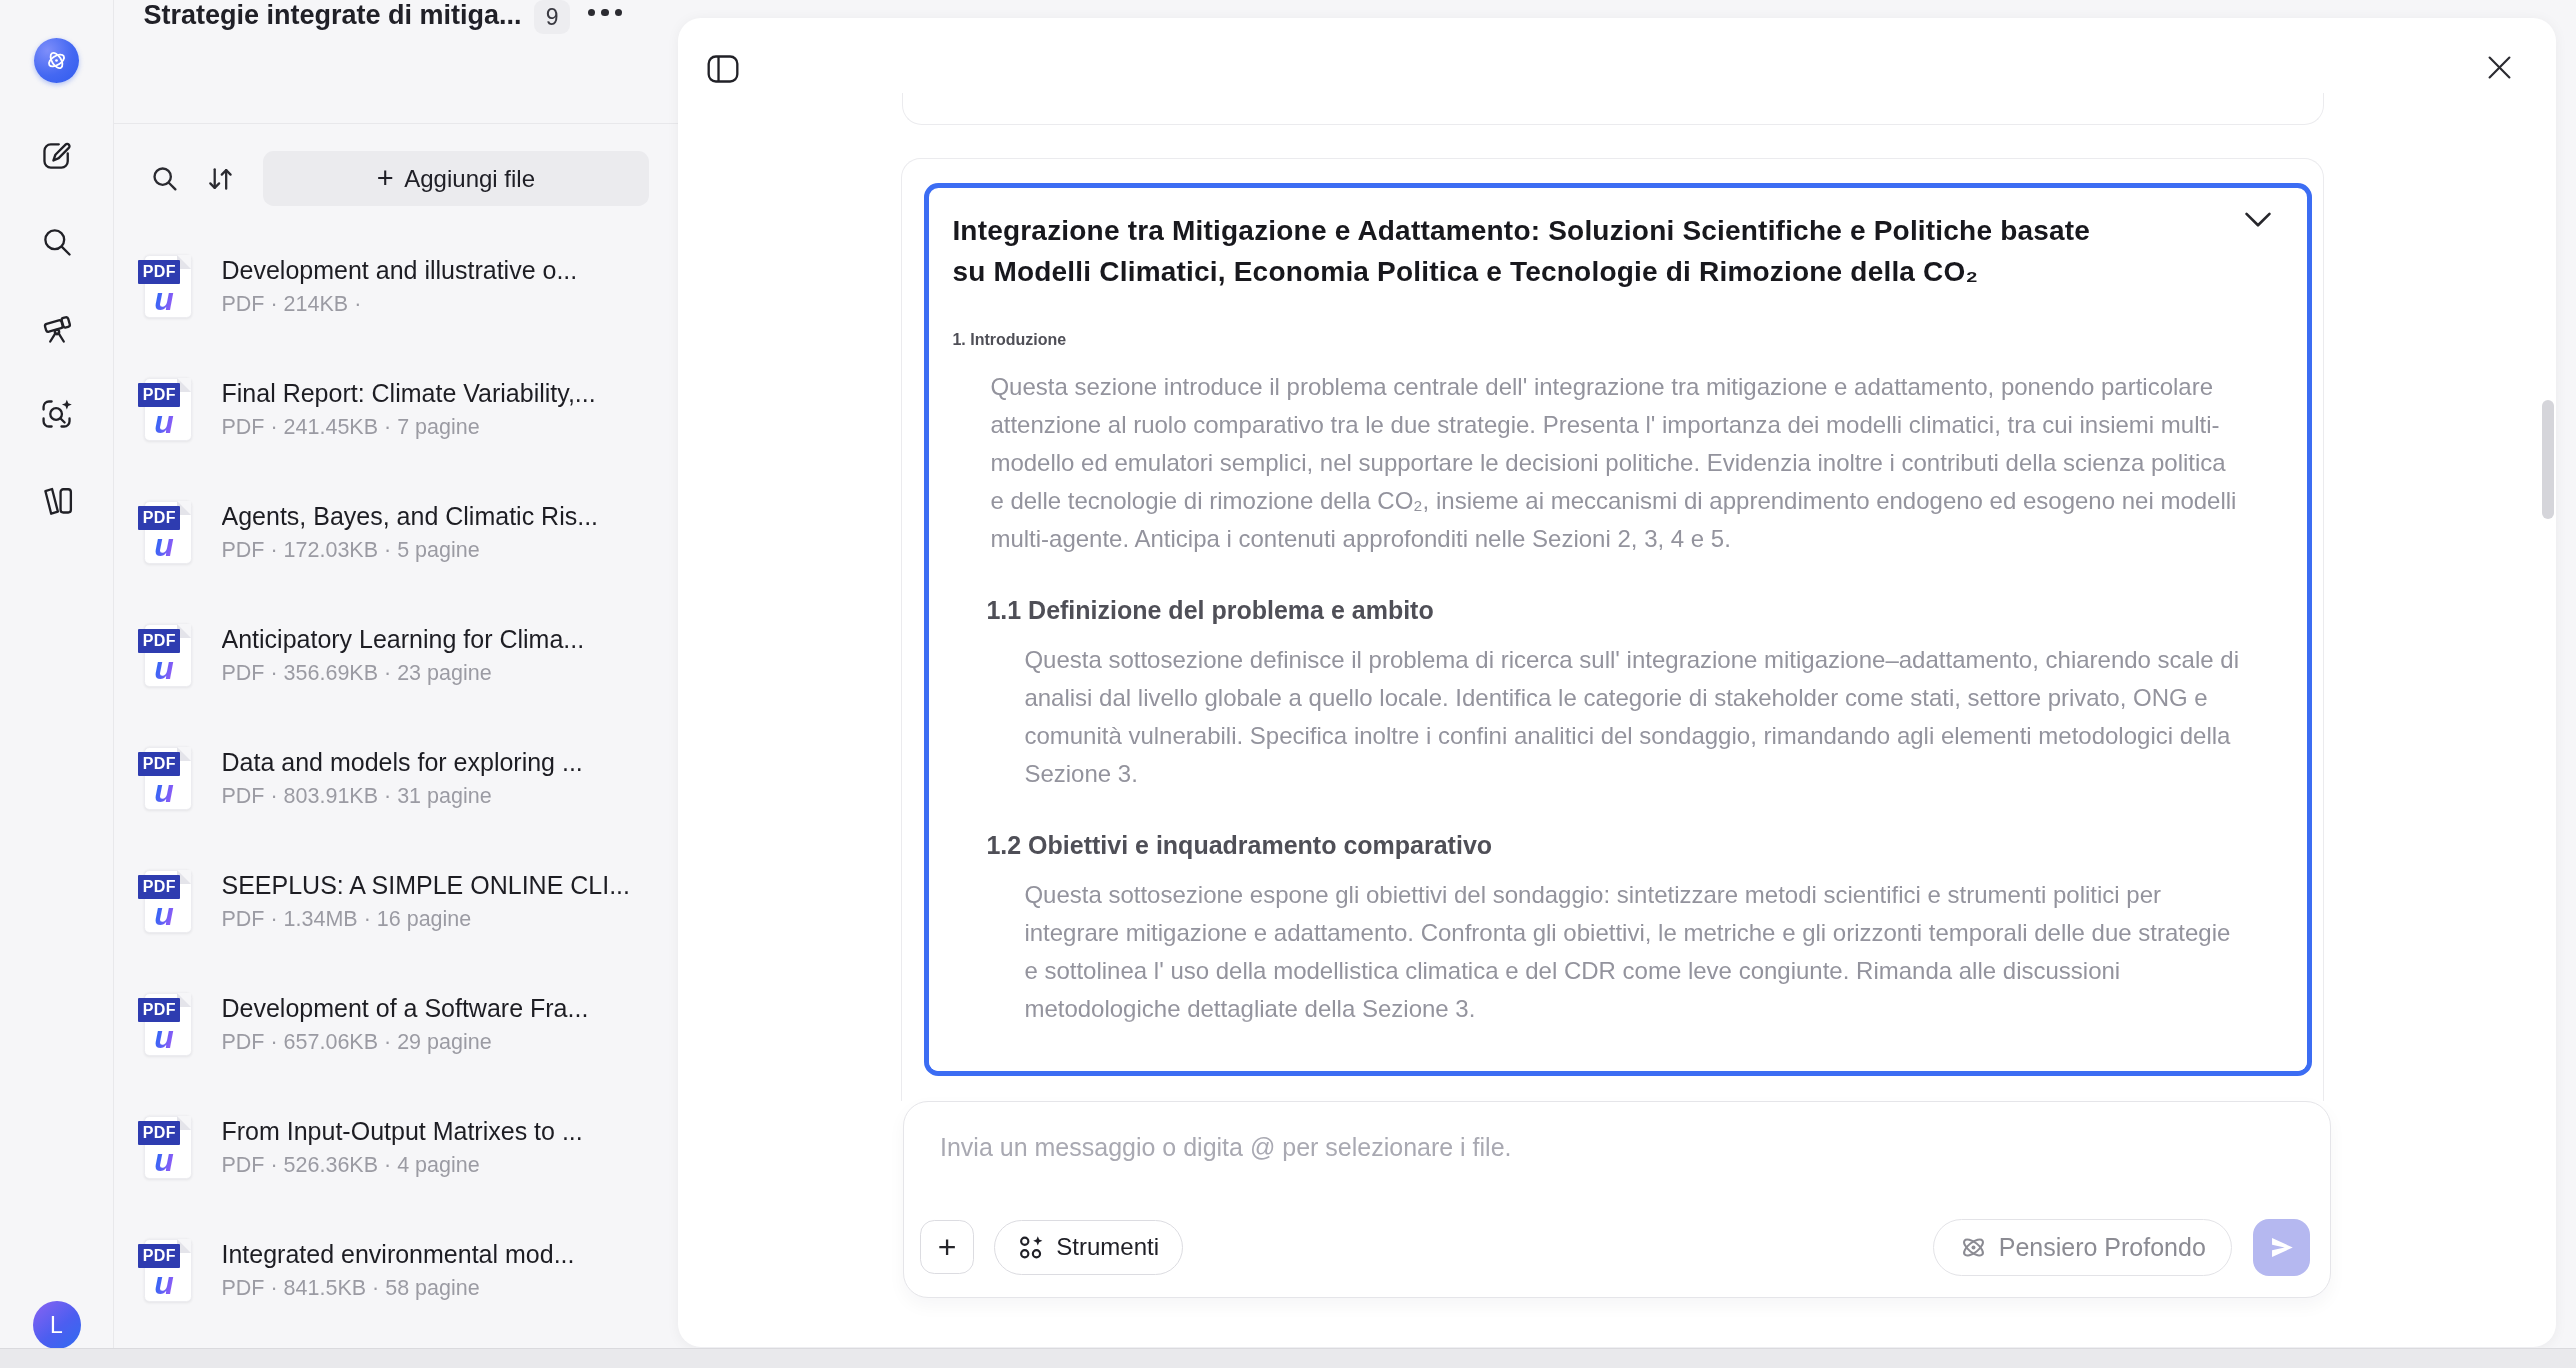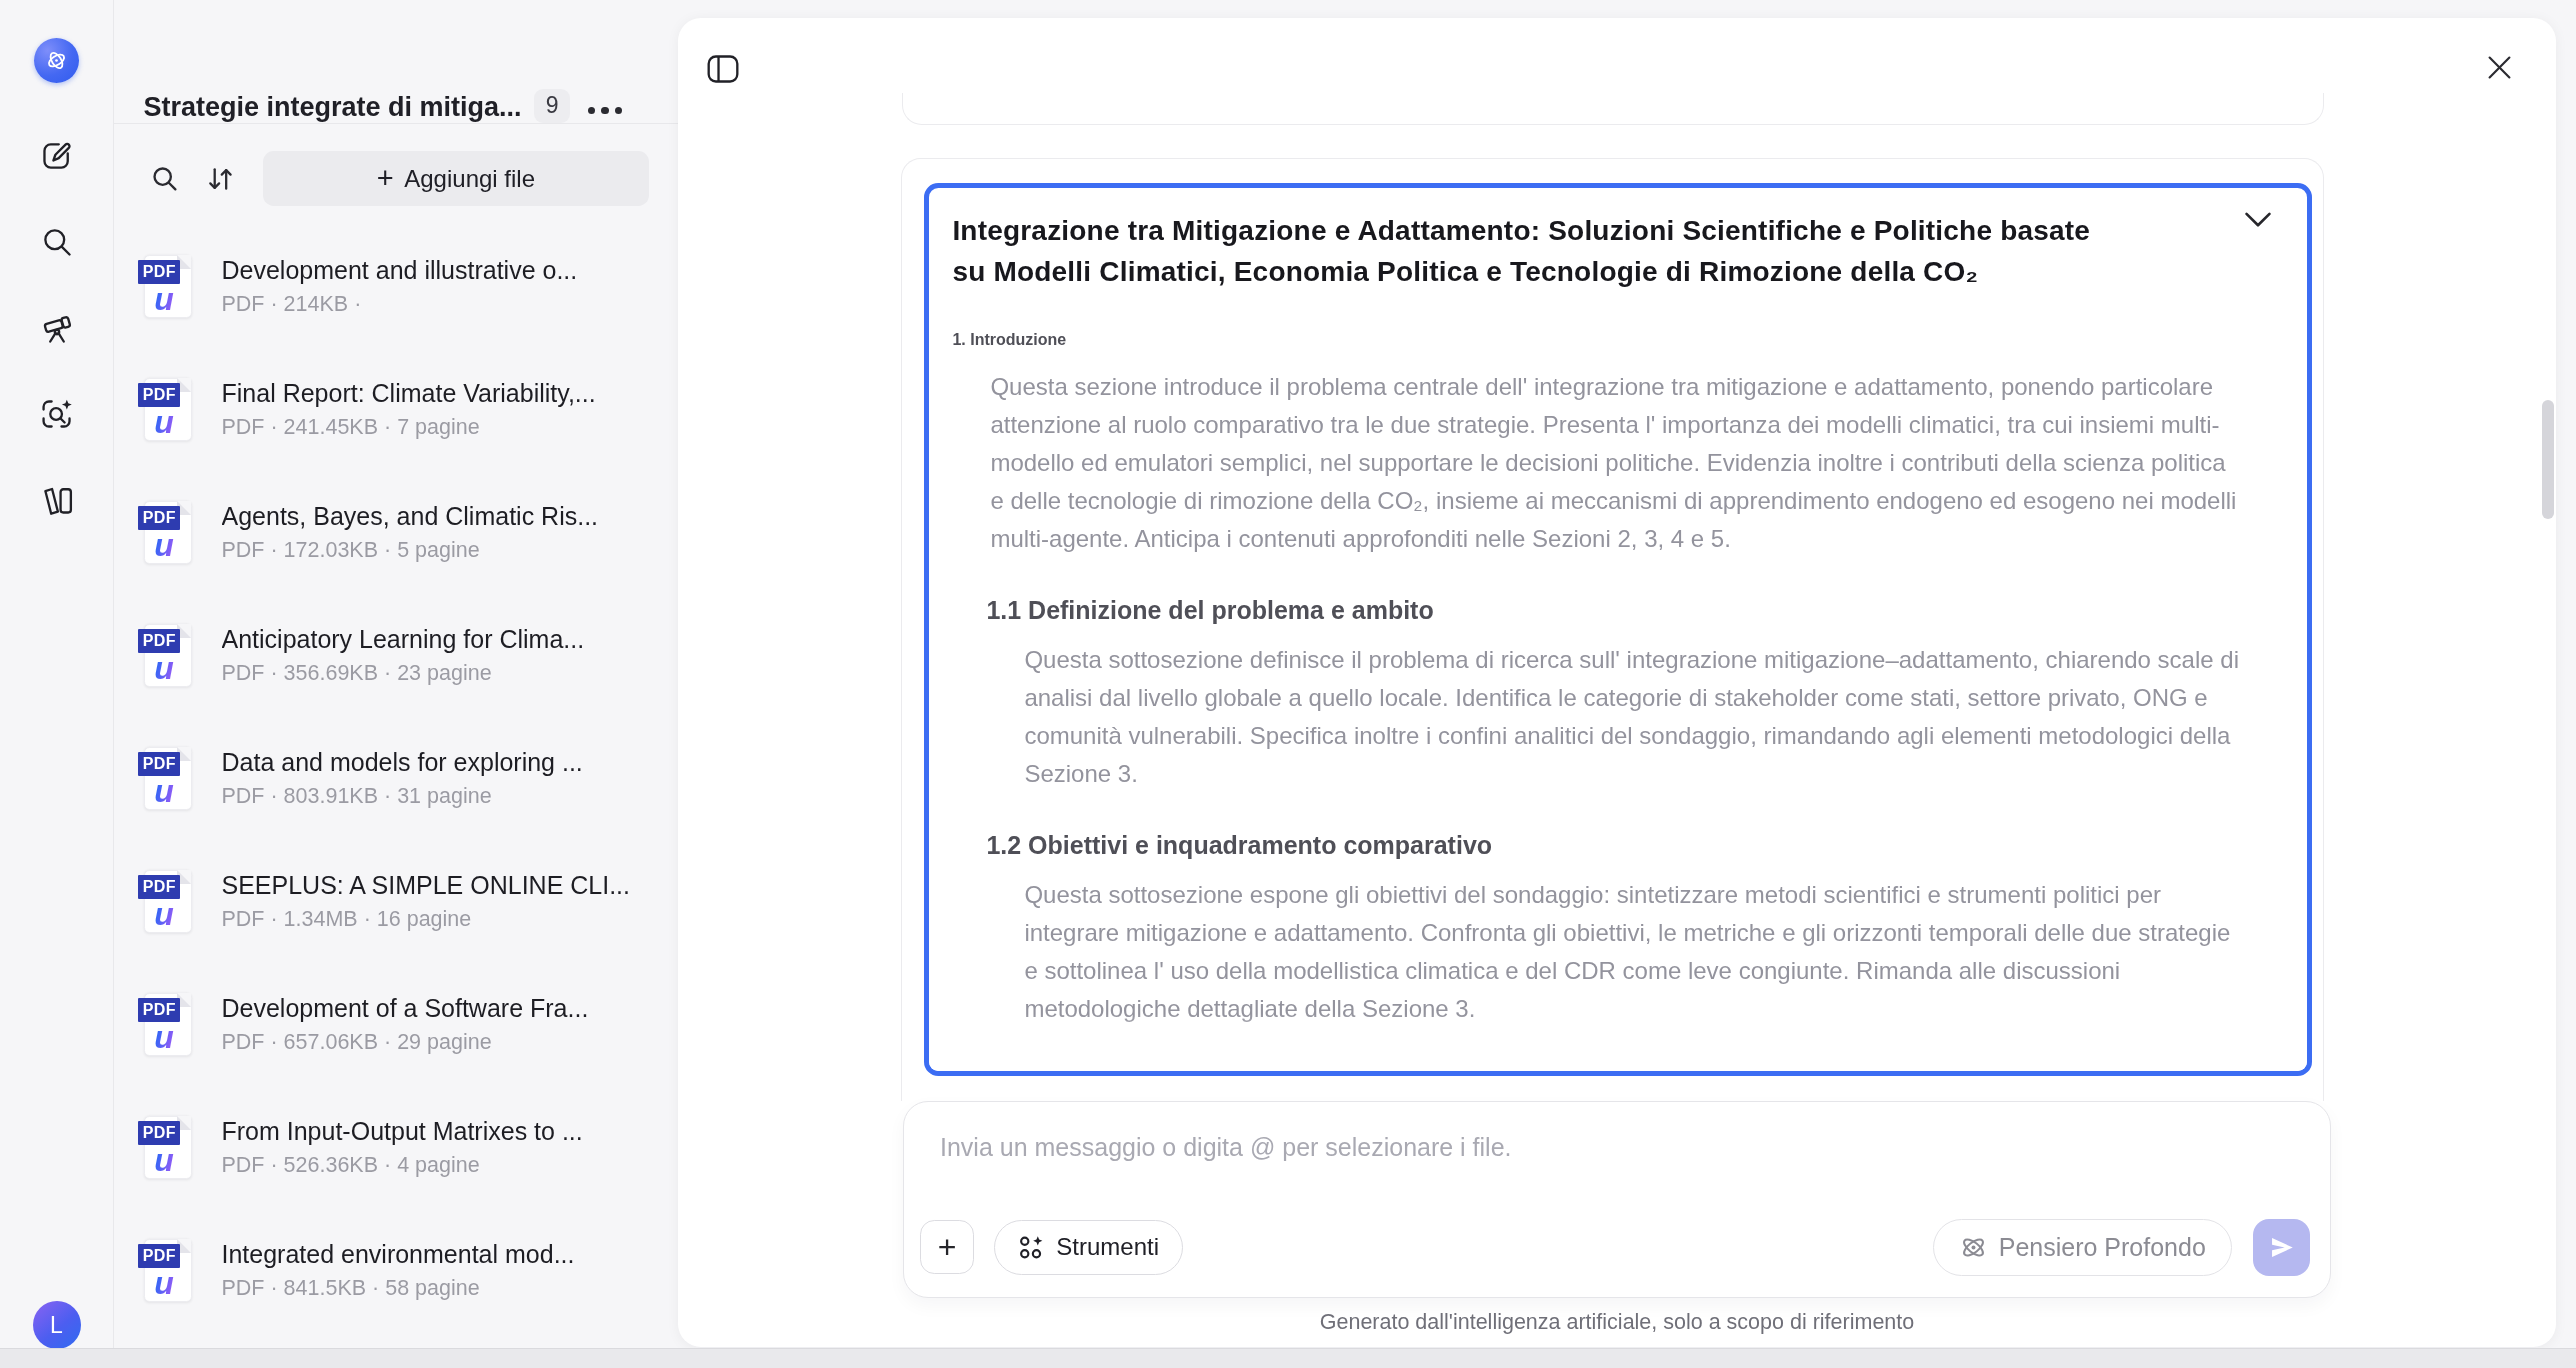--- a/index.html
+++ b/index.html
@@ -31,21 +31,21 @@
     position:absolute; bottom:19.7px; left:50%; transform:translateX(-50%);
     width:48px; height:48px; border-radius:50%;
     background:linear-gradient(140deg,#8a63f2 0%, #4c5ef0 55%, #2f6bf0 100%);
     color:#fff; font-size:23px; display:flex; align-items:center; justify-content:center;
   }
 
   
   .filepanel { position:absolute; left:114px; top:0; bottom:0; width:564px; z-index:2; }
   .fp-header {
     height:124px; border-bottom:0.9px solid #e8e8eb;
-    display:flex; align-items:flex-end; padding-left:29.5px;
+    display:flex; align-items:flex-start; padding-left:29.5px;
   }
   .fp-title {
     font-size:27px; font-weight:700; color:#202027;
     max-width:398px; white-space:nowrap; overflow:hidden;
   }
   .fp-badge {
     margin-left:12.5px; background:#ededf0; border-radius:9px;
     font-size:23px; color:#3a3a42; padding:3.6px 11.6px;
   }
   .fp-dots { margin-left:14.3px; display:flex; gap:6.3px; cursor:pointer; padding:9px 3.6px; }
@@ -461,18 +461,17 @@
       <button class="send-btn">
         <span>
           <svg width="27" height="27" viewBox="0 0 30 30" fill="#ffffff">
             <path d="M4.5 25.5l23-10.5-23-10.5v7.5l14 3-14 3z"></path>
           </svg>
         </span>
       </button>
     </div>
   </div>
 
-  <div class="ai-footer">Generato dall'intelligenza artificiale, solo a scopo di riferimento</div>
 </div>
 
 <div class="scroll-thumb"></div>
 <div class="bottom-strip"></div>
 
 
 </body></html>

